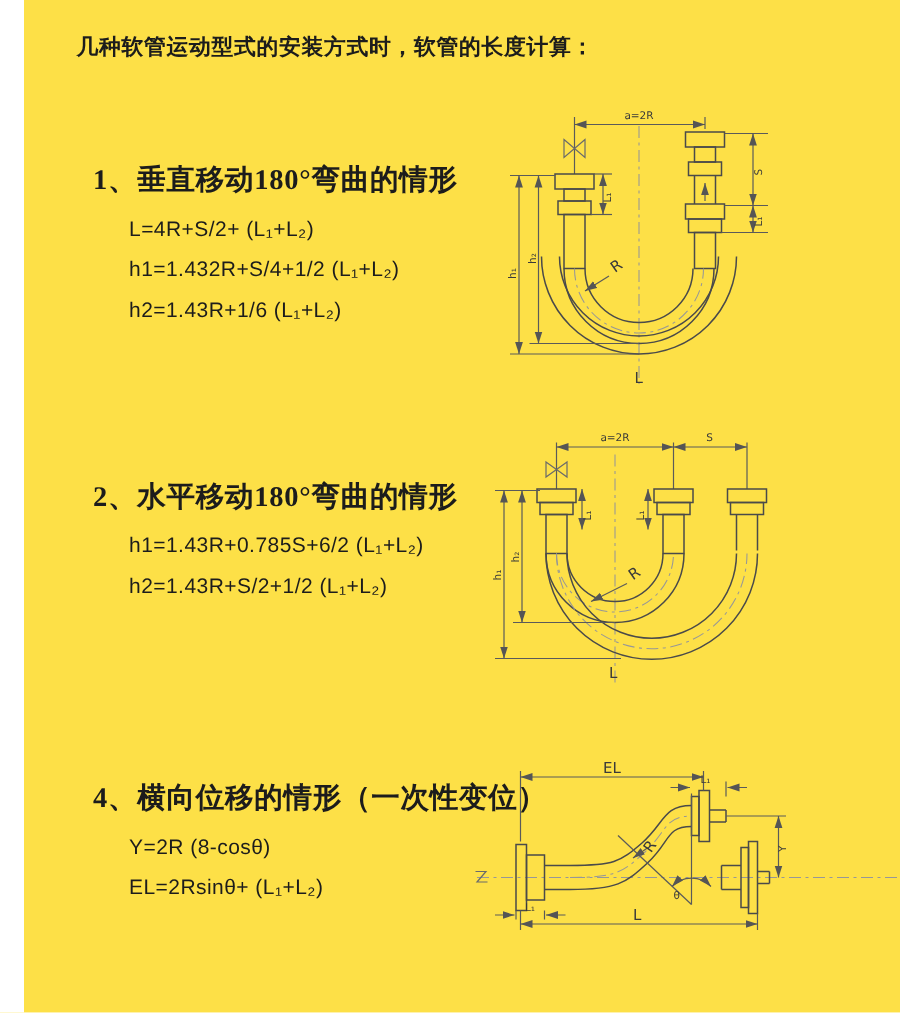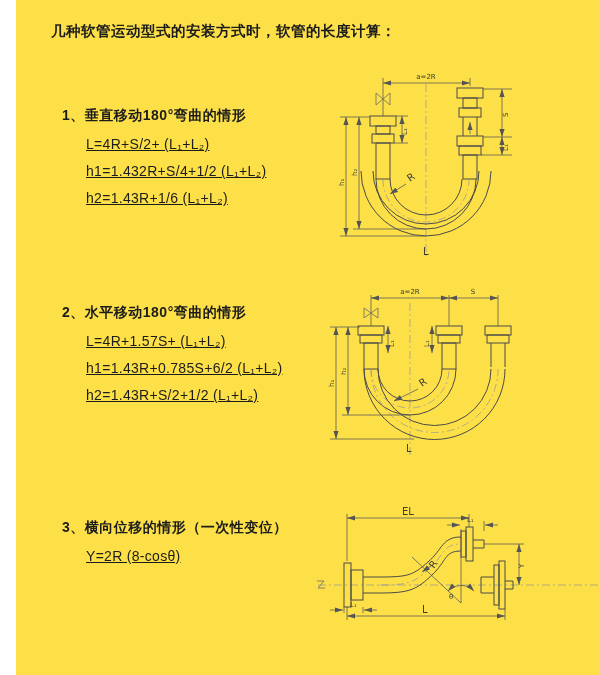--- a/index.html
+++ b/index.html
@@ -1,22 +1,22 @@
 <!DOCTYPE html>
 <html><head>
 <meta charset="utf-8">
 <style>
   html,body{margin:0;padding:0;background:#ffffff;}
   .page{position:relative;width:600px;height:675px;background:#fde047;
         font-family:"Liberation Sans","DejaVu Sans",sans-serif;color:#1c1c1c;overflow:hidden;margin-left:16px;}
   .title{position:absolute;left:35px;top:22px;margin:0;font-size:14.5px;font-weight:bold;letter-spacing:.5px;}
   .sec{position:absolute;left:46px;}
-  #sec1{top:107px}#sec2{top:304px}#sec3{top:519px}
-  .heading{font-size:14px;font-weight:bold;letter-spacing:.5px;}
-  .formula{font-size:14px;margin-top:11px;margin-left:24px;letter-spacing:.3px;text-decoration:underline;}
+  #sec1{top:107px}#sec2{top:318px}#sec3{top:519px}
+  .heading{font-size:19px;font-weight:bold;letter-spacing:.5px;font-family:Liberation Serif, serif;}
+  .formula{font-size:14px;margin-top:11px;margin-left:24px;letter-spacing:.3px;}
   svg{position:absolute;overflow:visible;}
   #d1{left:310px;top:66px;}
   #d2{left:308px;top:283px;}
   #d3{left:298px;top:503px;}
   .ln{stroke:#4a4a4a;fill:none;stroke-width:1;}
   .thin{stroke:#6a6a6a;fill:none;stroke-width:.8;}
   .cl{stroke:#979797;fill:none;stroke-width:.7;stroke-dasharray:8 3 2 3;}
   .dim{stroke:#5a5a5a;fill:none;stroke-width:.8;}
   .hose{stroke:#4a4a4a;stroke-width:1;}
   text{fill:#3a3a3a;font-family:"DejaVu Sans",sans-serif;}
@@ -32,28 +32,28 @@
 
   <section class="sec" id="sec1">
     <div class="heading">1、垂直移动180°弯曲的情形</div>
     <div class="formula">L=4R+S/2+ (L₁+L₂)</div>
     <div class="formula">h1=1.432R+S/4+1/2 (L₁+L₂)</div>
     <div class="formula">h2=1.43R+1/6 (L₁+L₂)</div>
   </section>
 
   <section class="sec" id="sec2">
     <div class="heading">2、水平移动180°弯曲的情形</div>
-    <div class="formula">L=4R+1.57S+ (L₁+L₂)</div>
     <div class="formula">h1=1.43R+0.785S+6/2 (L₁+L₂)</div>
     <div class="formula">h2=1.43R+S/2+1/2 (L₁+L₂)</div>
   </section>
 
   <section class="sec" id="sec3">
-    <div class="heading">3、横向位移的情形（一次性变位）</div>
+    <div class="heading">4、横向位移的情形（一次性变位）</div>
     <div class="formula">Y=2R (8-cosθ)</div>
+    <div class="formula">EL=2Rsinθ+ (L₁+L₂)</div>
   </section>
 
   <svg id="d1" width="280" height="195" viewBox="0 0 280 195">
     <defs>
       <marker id="ar1" markerWidth="9" markerHeight="7" refX="8" refY="3" orient="auto-start-reverse" markerUnits="userSpaceOnUse">
         <path d="M0,0.4 L8,3 L0,5.6 Z" fill="#555"></path>
       </marker>
       <pattern id="hx1" width="4" height="4" patternUnits="userSpaceOnUse">
         <path d="M0,4 L4,0 M0,0 L4,4" stroke="#808080" stroke-width="0.5"></path>
       </pattern>

